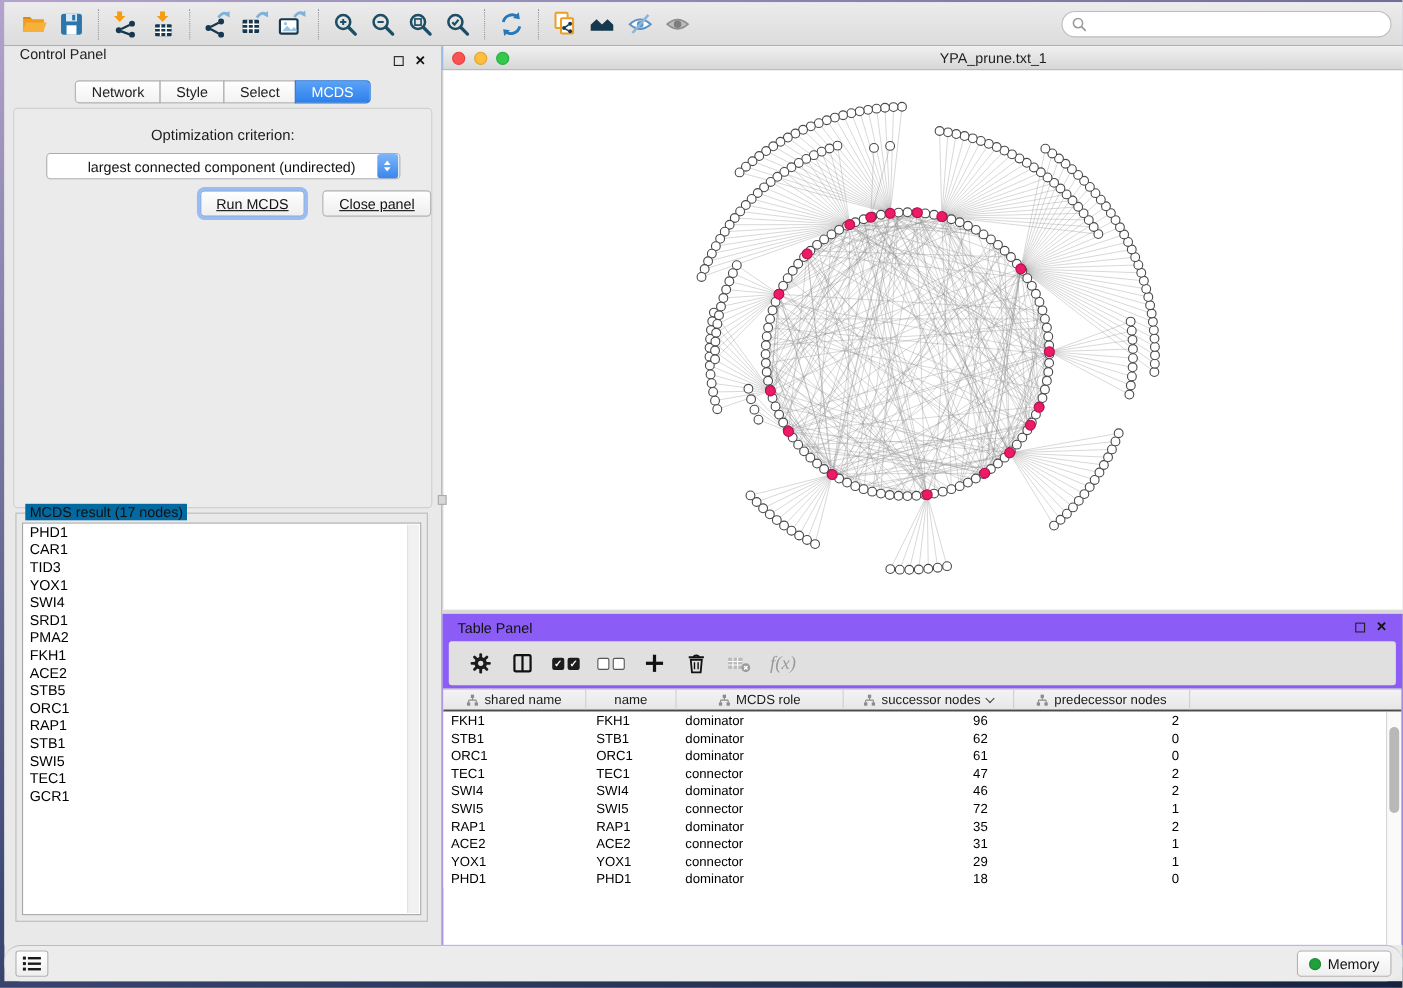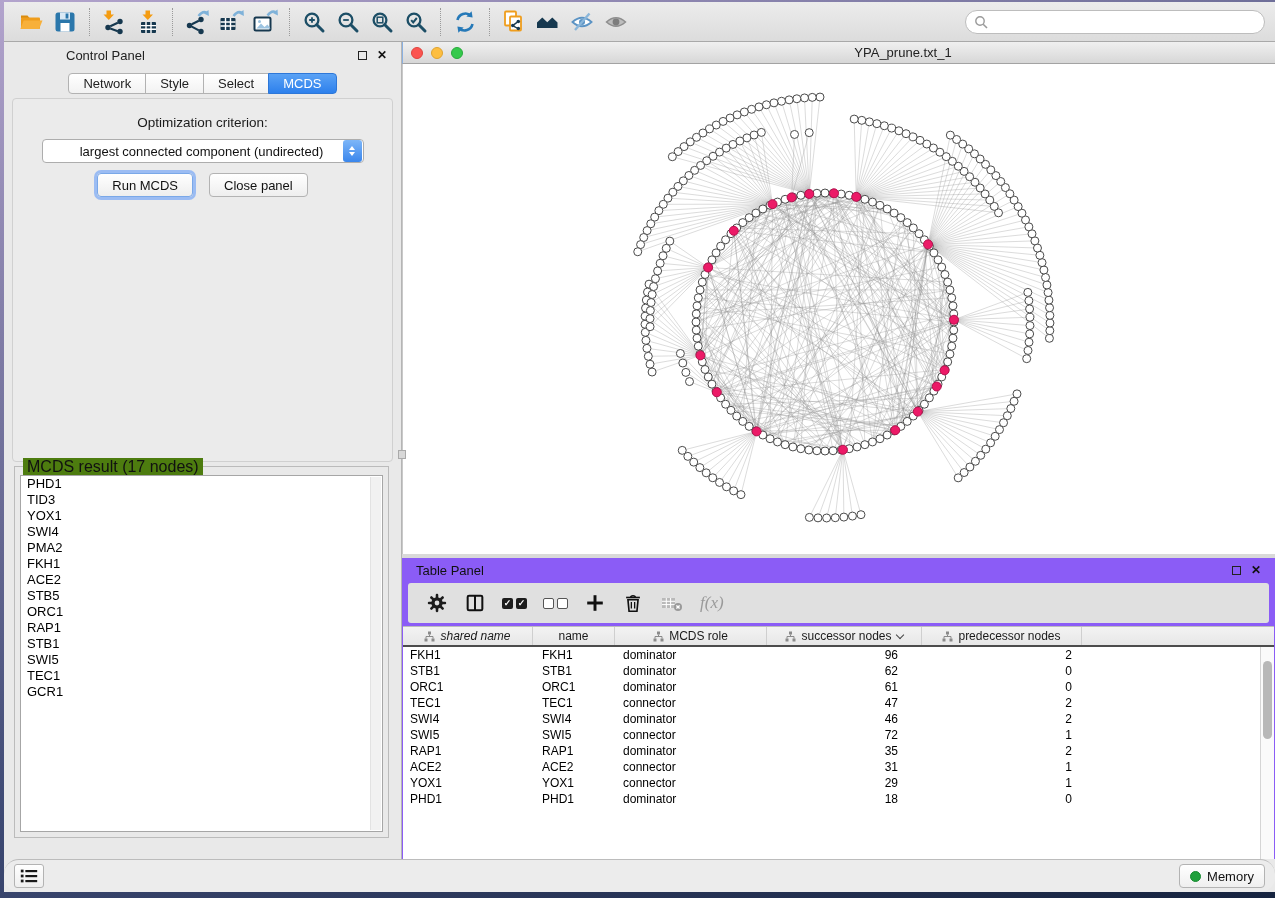--- a/index.html
+++ b/index.html
@@ -16,21 +16,21 @@
   .tb-spacer { flex:1; }
   .searchbox { width:300px; height:24px; background:#fff; border:1px solid #bdbdbd; border-radius:12px;
                display:flex; align-items:center; padding:0 8px; }
   .searchbox input { border:none; outline:none; flex:1; font-size:12px; margin-left:5px; background:transparent; font-family:"Liberation Sans",sans-serif;}
 
   
   .content { position:absolute; top:40px; left:0; right:0; bottom:33px; display:flex; }
 
   
   .control { width:398px; position:relative; background:#e9e9e9; border-right:1px solid #b5b5b5; }
-  .cp-header { height:26px; display:flex; align-items:center; padding:0 14px;margin-left:48px; }
+  .cp-header { height:26px; display:flex; padding:0 14px; }
   .cp-title { font-size:13px; color:#222; }
   .cp-hicons { margin-left:auto; display:flex; align-items:center; gap:10px; }
   .float-box { width:9px; height:9px; border:1.5px solid #222; display:inline-block; }
   .close-x { font-size:12px; font-weight:bold; color:#111; line-height:1; }
   .cp-tabs { position:absolute; top:31px; left:0; right:0; display:flex; justify-content:center; }
   .tab { background:linear-gradient(#ffffff,#f2f2f2); border:1px solid #b2b2b2; padding:2px 14px;
          font-size:13px; margin-left:-1px; color:#222; height:21px; display:flex; align-items:center; }
   .tab:first-child { border-radius:4px 0 0 4px; margin-left:0; }
   .tab:last-child { border-radius:0 4px 4px 0; }
   .tab.active { background:linear-gradient(#5aa2f5,#2d80ec); border-color:#2d77d8; color:#fff; }
@@ -38,26 +38,26 @@
               border:1px solid #d0d0d0; border-radius:4px; text-align:center; padding-top:16px; }
   .opt-label { font-size:13.5px; color:#1a1a1a; }
   .combo { margin:9px auto 0; width:322px; height:24px; background:#fff; border:1px solid #adadad;
            border-radius:4px; display:flex; align-items:center; position:relative; }
   .combo-text { flex:1; font-size:13px; color:#111; text-align:center; padding-left:18px; }
   .combo-step { width:19px; height:22px; margin:0 1px 0 0; border-radius:3px;
                 background:linear-gradient(#7db6f8,#3a86ec); display:flex; flex-direction:column;
                 align-items:center; justify-content:center; gap:2px; }
   .arr-up { width:0; height:0; border-left:3.5px solid transparent; border-right:3.5px solid transparent; border-bottom:4.5px solid #fff; }
   .arr-dn { width:0; height:0; border-left:3.5px solid transparent; border-right:3.5px solid transparent; border-top:4.5px solid #fff; }
-  .btn-row { margin-top:10px; display:flex; justify-content:center; gap:16px; }
+  .btn-row { margin-top:10px; display:flex; justify-content:flex-end; gap:16px;text-decoration:underline; }
   .btn { height:24px; padding:0 14px; font-size:13px; color:#111; background:linear-gradient(#fff,#eee);
          border:1px solid #b3b3b3; border-radius:4px; font-family:"Liberation Sans",sans-serif; }
   .btn.focus-ring { box-shadow:0 0 0 3px rgba(90,150,250,.55); border-color:#7aa8e8; }
   .groupbox { position:absolute; top:424px; left:10px; right:12px; height:372px; border:1px solid #bbb; }
-  .gb-legend { position:absolute; top:-9px; left:8px; background:#4d7c0f; padding:0 4px; font-size:16px; color:#111; }
+  .gb-legend { position:absolute; top:-9px; left:8px; background:#0369a1; padding:0 4px; font-size:13px; color:#111; }
   .listbox { position:absolute; inset:8px 5px 5px 5px; background:#fff; border:1px solid #a6a6a6; overflow:hidden; }
   .mcds-item { font-size:13px; line-height:16px; padding-left:6px; color:#000; }
   .list-track { position:absolute; top:1px; bottom:1px; right:1px; width:11px; background:#f1f1f1; border-left:1px solid #e2e2e2; }
   .v-handle { position:absolute; right:-5px; top:408px; width:8px; height:9px; background:#d8d8d8; border:1px solid #aaa; z-index:5; }
 
   
   .right-col { flex:1; display:flex; flex-direction:column; min-width:0; }
 
   
   .netwin { height:516px; display:flex; flex-direction:column; border-bottom:4px solid #d9d9d9; background:#fff; }
@@ -79,21 +79,21 @@
   .tp-icon { display:flex; align-items:center; justify-content:center; }
   .cb-pair { display:flex; gap:3px; }
   .cb { width:11px; height:11px; border-radius:2px; }
   .cb.on { background:#1c1c1c; color:#fff; font-size:9px; line-height:11px; text-align:center; font-weight:bold; }
   .cb.off { border:1.6px solid #555; background:#fff; }
   .fx { font-family:"Liberation Serif", serif; font-style:italic; font-size:17px; color:#9a9a9a; }
   .tp-table { flex:1; background:#fff; border-top:1px solid #bdbdbd; margin:0 1px; position:relative; overflow:hidden; }
   .thead { display:flex; height:20px; background:linear-gradient(#f3f3f3,#e7e7e7); border-bottom:2px solid #4c4c4c; }
   .th { display:flex; align-items:center; justify-content:center; gap:5px; font-size:12px; color:#1a1a1a;
         border-right:1px solid #cfcfcf; }
-  .th:nth-child(1){ width:130px;font-style:italic; } .th:nth-child(2){ width:82px; } .th:nth-child(3){ width:152px;text-align:center; }
+  .th:nth-child(1){ width:130px; } .th:nth-child(2){ width:82px; } .th:nth-child(3){ width:152px;text-align:center; }
   .th:nth-child(4){ width:155px; } .th:nth-child(5){ width:160px; } .th.fill { flex:1; border-right:none; }
   .chev { width:6px; height:6px; border-left:1.6px solid #444; border-bottom:1.6px solid #444; transform:rotate(-45deg); margin-top:-3px; }
   .tbody { position:absolute; top:20px; left:0; right:14px; bottom:0; }
   .trow { display:flex; height:16px; align-items:center; background:#fff; }
   .td { font-size:12px; color:#000; white-space:nowrap; overflow:hidden; }
   .td.c0 { width:130px; padding-left:7px; } .td.c1 { width:82px; padding-left:9px; }
   .td.c2 { width:152px; padding-left:8px; }
   .td.c3 { width:155px; text-align:right; padding-right:24px; }
   .td.c4 { width:160px; text-align:right; padding-right:10px; }
   .scrollbar-v { position:absolute; top:20px; right:0; bottom:0; width:14px; background:#fafafa; border-left:1px solid #d5d5d5; }
@@ -287,23 +287,25 @@
         <div class="btn-row">
           <button class="btn focus-ring">Run MCDS</button>
           <button class="btn">Close panel</button>
         </div>
       </div>
       <div class="groupbox">
         <span class="gb-legend">MCDS result (17 nodes)</span>
         <div class="listbox">
           <div>
               <div class="mcds-item">PHD1</div>
+              <div class="mcds-item">CAR1</div>
               <div class="mcds-item">TID3</div>
               <div class="mcds-item">YOX1</div>
               <div class="mcds-item">SWI4</div>
+              <div class="mcds-item">SRD1</div>
               <div class="mcds-item">PMA2</div>
               <div class="mcds-item">FKH1</div>
               <div class="mcds-item">ACE2</div>
               <div class="mcds-item">STB5</div>
               <div class="mcds-item">ORC1</div>
               <div class="mcds-item">RAP1</div>
               <div class="mcds-item">STB1</div>
               <div class="mcds-item">SWI5</div>
               <div class="mcds-item">TEC1</div>
               <div class="mcds-item">GCR1</div>

